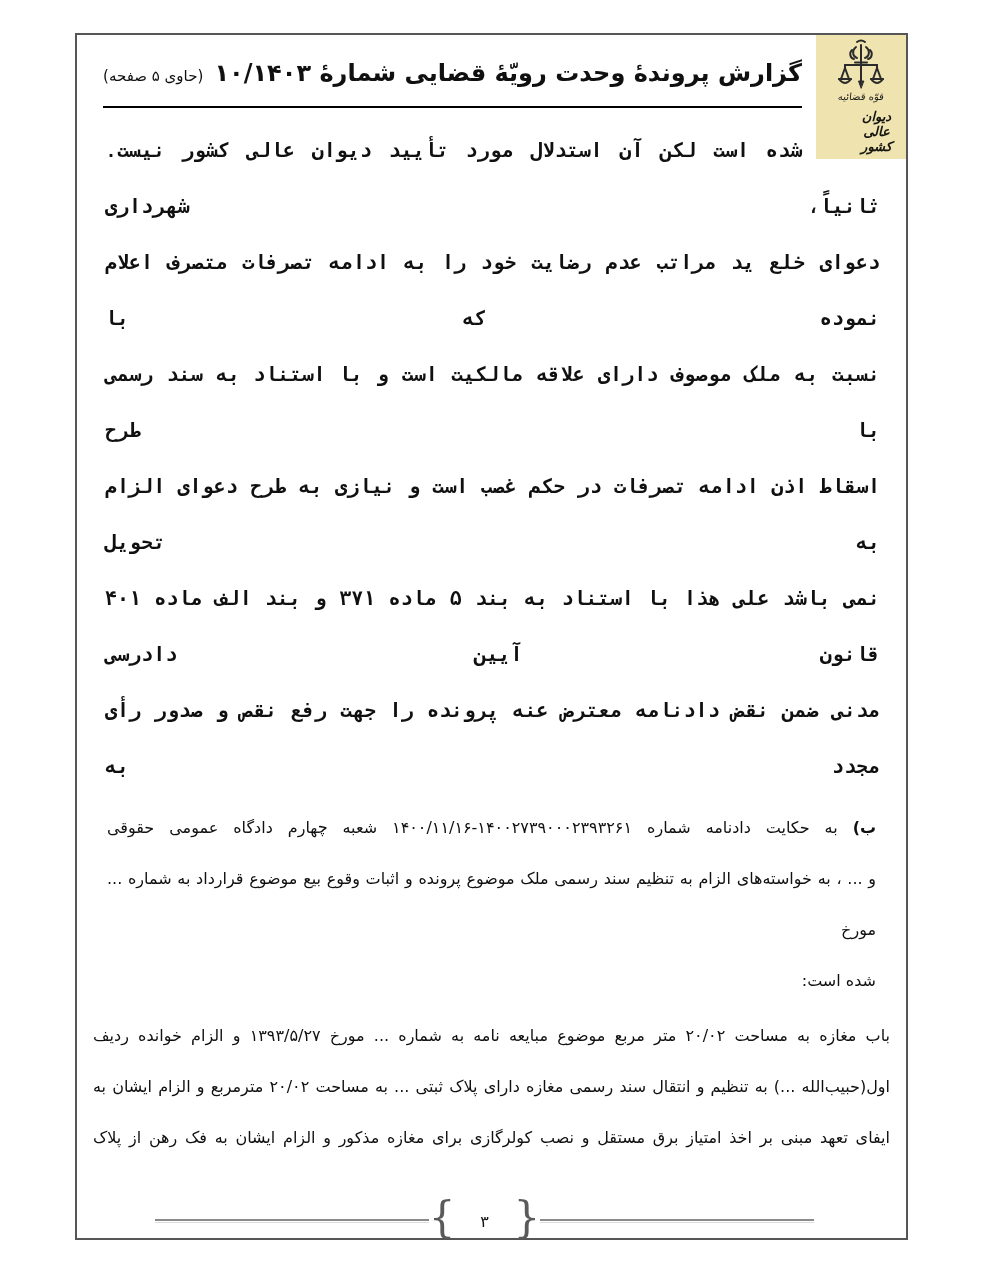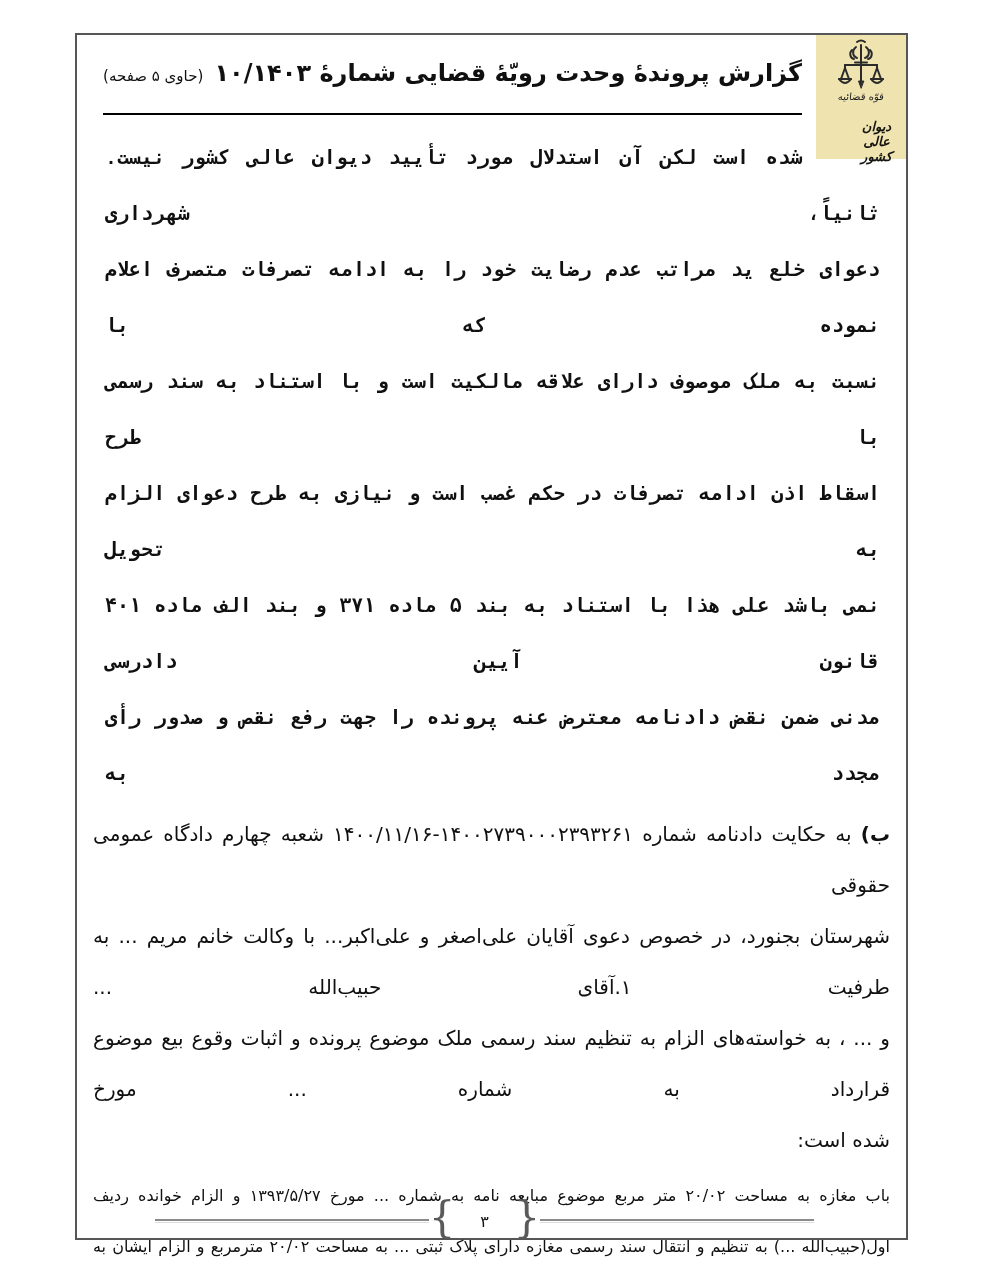--- a/index.html
+++ b/index.html
@@ -8,35 +8,35 @@
   .frame{position:absolute;left:75px;top:33px;width:833px;height:1207px;
          border:2px solid #565656;box-sizing:border-box;background:#ffffff;}
   .content{position:absolute;top:0;left:0;right:0;bottom:0;padding:2px 16px 0 16px;
            direction:rtl;unicode-bidi:embed;}
 
   
   .logo{float:right;width:90px;height:124px;margin:-2px -16px 6px 14px;
         background:#efe3b0;text-align:center;padding-top:4px;box-sizing:border-box;}
   .logo svg{display:block;margin:0 auto;}
   .logo-org{font-size:10px;color:#20211f;margin-top:0;transform:skewX(-6deg);}
-  .logo-court{font-size:13px;font-weight:bold;font-style:italic;color:#15140f;margin-top:17px;padding-left:31px;}
+  .logo-court{font-size:13px;font-weight:bold;font-style:italic;color:#15140f;margin-top:7px;padding-left:31px;}
 
   
   .title-row{margin:12px 0 0;text-align:right;white-space:nowrap;line-height:42px;}
-  .title-underline{display:inline-block;border-bottom:2px solid #000;padding-bottom:16px;}
+  .title-underline{display:inline-block;border-bottom:2px solid #000;padding-bottom:9px;}
   .title-main{font-size:24px;font-weight:bold;}
   .title-note{font-size:15px;font-weight:normal;}
 
   
   .para{margin:0;}
   .line{display:block;text-align:justify;text-align-last:justify;}
   .line.end{text-align-last:right;}
   .p1{margin:16px 10px 0 12px;font-size:20px;font-weight:bold;}
   .p1 .line{line-height:56px;font-family:Liberation Mono, monospace;}
-  .p2{margin:6px 0 0;font-size:20px;}
+  .p2{margin:6px 14px 0;font-size:16px;}
   .p3{margin:4px 0 0;font-size:16px;}
   .p2 .line,.p3 .line{line-height:51px;}
   .lead{font-weight:bold;}
 
   
   .footer{position:absolute;left:78px;right:92px;top:1164px;height:44px;
           display:flex;align-items:center;direction:ltr;}
   .rule{flex:1;height:4px;border-top:2px solid #8a8a8a;border-bottom:1px solid #dddddd;box-sizing:border-box;}
   .brace{font-size:42px;line-height:1;color:#5a5a5a;padding-bottom:6px;
          font-family:"DejaVu Serif","Liberation Serif",serif;}
@@ -83,21 +83,20 @@
         <span class="line">شده است لکن آن استدلال مورد تأیید دیوان عالی کشور نیست. ثانیاً، شهرداری</span>
         <span class="line">دعوای خلع ید مراتب عدم رضایت خود را به ادامه تصرفات متصرف اعلام نموده که با</span>
         <span class="line">نسبت به ملک موصوف دارای علاقه مالکیت است و با استناد به سند رسمی با طرح</span>
         <span class="line">اسقاط اذن ادامه تصرفات در حکم غصب است و نیازی به طرح دعوای الزام به تحویل</span>
         <span class="line">نمی باشد علی هذا با استناد به بند ۵ ماده ۳۷۱ و بند الف ماده ۴۰۱ قانون آیین دادرسی</span>
         <span class="line">مدنی ضمن نقض دادنامه معترض عنه پرونده را جهت رفع نقص و صدور رأی مجدد به</span>
       </p>
 
       <p class="para p2">
         <span class="line"><b class="lead">ب)</b> <span>به حکایت دادنامه شماره ۱۴۰۰۲۷۳۹۰۰۰۲۳۹۳۲۶۱-۱۴۰۰/۱۱/۱۶ شعبه چهارم دادگاه عمومی حقوقی</span></span>
-        <span class="line">شهرستان بجنورد، در خصوص دعوی آقایان علی‌اصغر و علی‌اکبر... با وکالت خانم مریم ... به طرفیت ۱.آقای حبیب‌الله ...</span>
         <span class="line">و ... ، به خواسته‌های الزام به تنظیم سند رسمی ملک موضوع پرونده و اثبات وقوع بیع موضوع قرارداد به شماره ... مورخ</span>
         <span class="line end">شده است:</span>
       </p>
 
       <p class="para p3">
         <span class="line">باب مغازه به مساحت ۲۰/۰۲ متر مربع موضوع مبایعه نامه به شماره ... مورخ ۱۳۹۳/۵/۲۷ و الزام خوانده ردیف</span>
         <span class="line">اول(حبیب‌الله ...) به تنظیم و انتقال سند رسمی مغازه دارای پلاک ثبتی ... به مساحت ۲۰/۰۲ مترمربع و الزام ایشان به</span>
         <span class="line">ایفای تعهد مبنی بر اخذ امتیاز برق مستقل و نصب کولرگازی برای مغازه مذکور و الزام ایشان به فک رهن از پلاک</span>
 
       </p>

